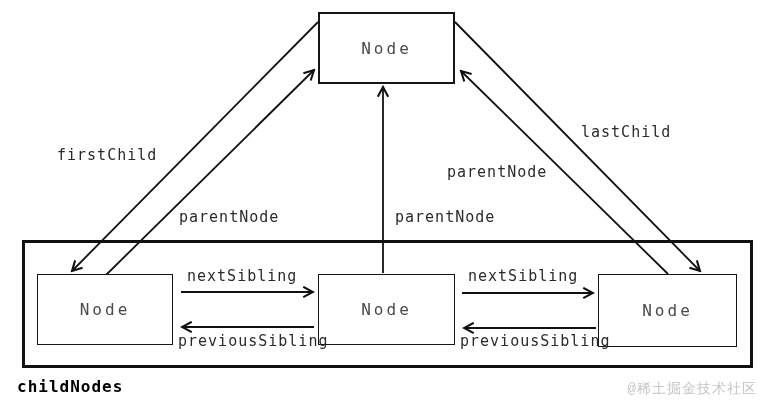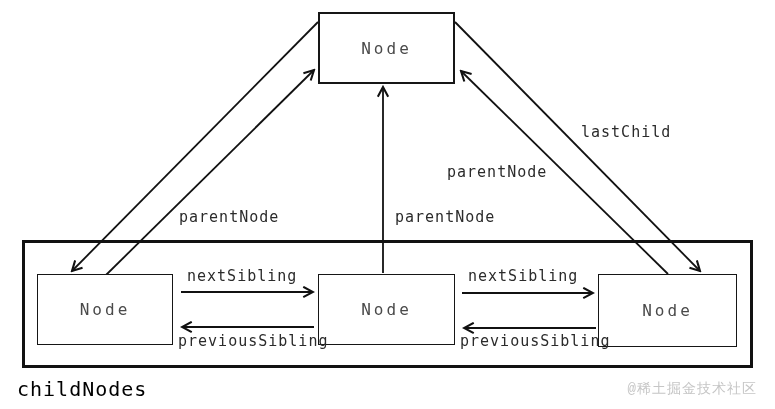--- a/index.html
+++ b/index.html
@@ -64,22 +64,22 @@
   .lbl-parentNode-middle { left: 395px; top: 209px; }
   .lbl-parentNode-right  { left: 447px; top: 164px; }
   .lbl-nextSibling-left  { left: 187px; top: 268px; }
   .lbl-nextSibling-right { left: 468px; top: 268px; }
   .lbl-prevSibling-left  { left: 178px; top: 333px; background: transparent; }
   .lbl-prevSibling-right { left: 460px; top: 333px; background: transparent; }
   .container-label {
     position: absolute;
     left: 17px;
     top: 377px;
-    font-size: 20px;
-    font-weight: normal;
+    font-size: 16px;
+    font-weight: bold;
     letter-spacing: 1px;
     color: #000000;
   }
   .watermark {
     position: absolute;
     right: 13px;
     top: 380px;
     font-family: Liberation Mono, monospace;
     font-size: 14px;
     color: #c6c6c6;
@@ -118,20 +118,21 @@
   <div class="node-box node-left">
     <span>Node</span>
   </div>
   <div class="node-box node-middle">
     <span>Node</span>
   </div>
   <div class="node-box node-right">
     <span>Node</span>
   </div>
 
+  <span class="edge-label lbl-firstChild">firstChild</span>
   <span class="edge-label lbl-lastChild">lastChild</span>
   <span class="edge-label lbl-parentNode-left">parentNode</span>
   <span class="edge-label lbl-parentNode-middle">parentNode</span>
   <span class="edge-label lbl-parentNode-right">parentNode</span>
   <span class="edge-label lbl-nextSibling-left">nextSibling</span>
   <span class="edge-label lbl-nextSibling-right">nextSibling</span>
   <span class="edge-label lbl-prevSibling-left">previousSibling</span>
   <span class="edge-label lbl-prevSibling-right">previousSibling</span>
 
   <span class="container-label">childNodes</span>

